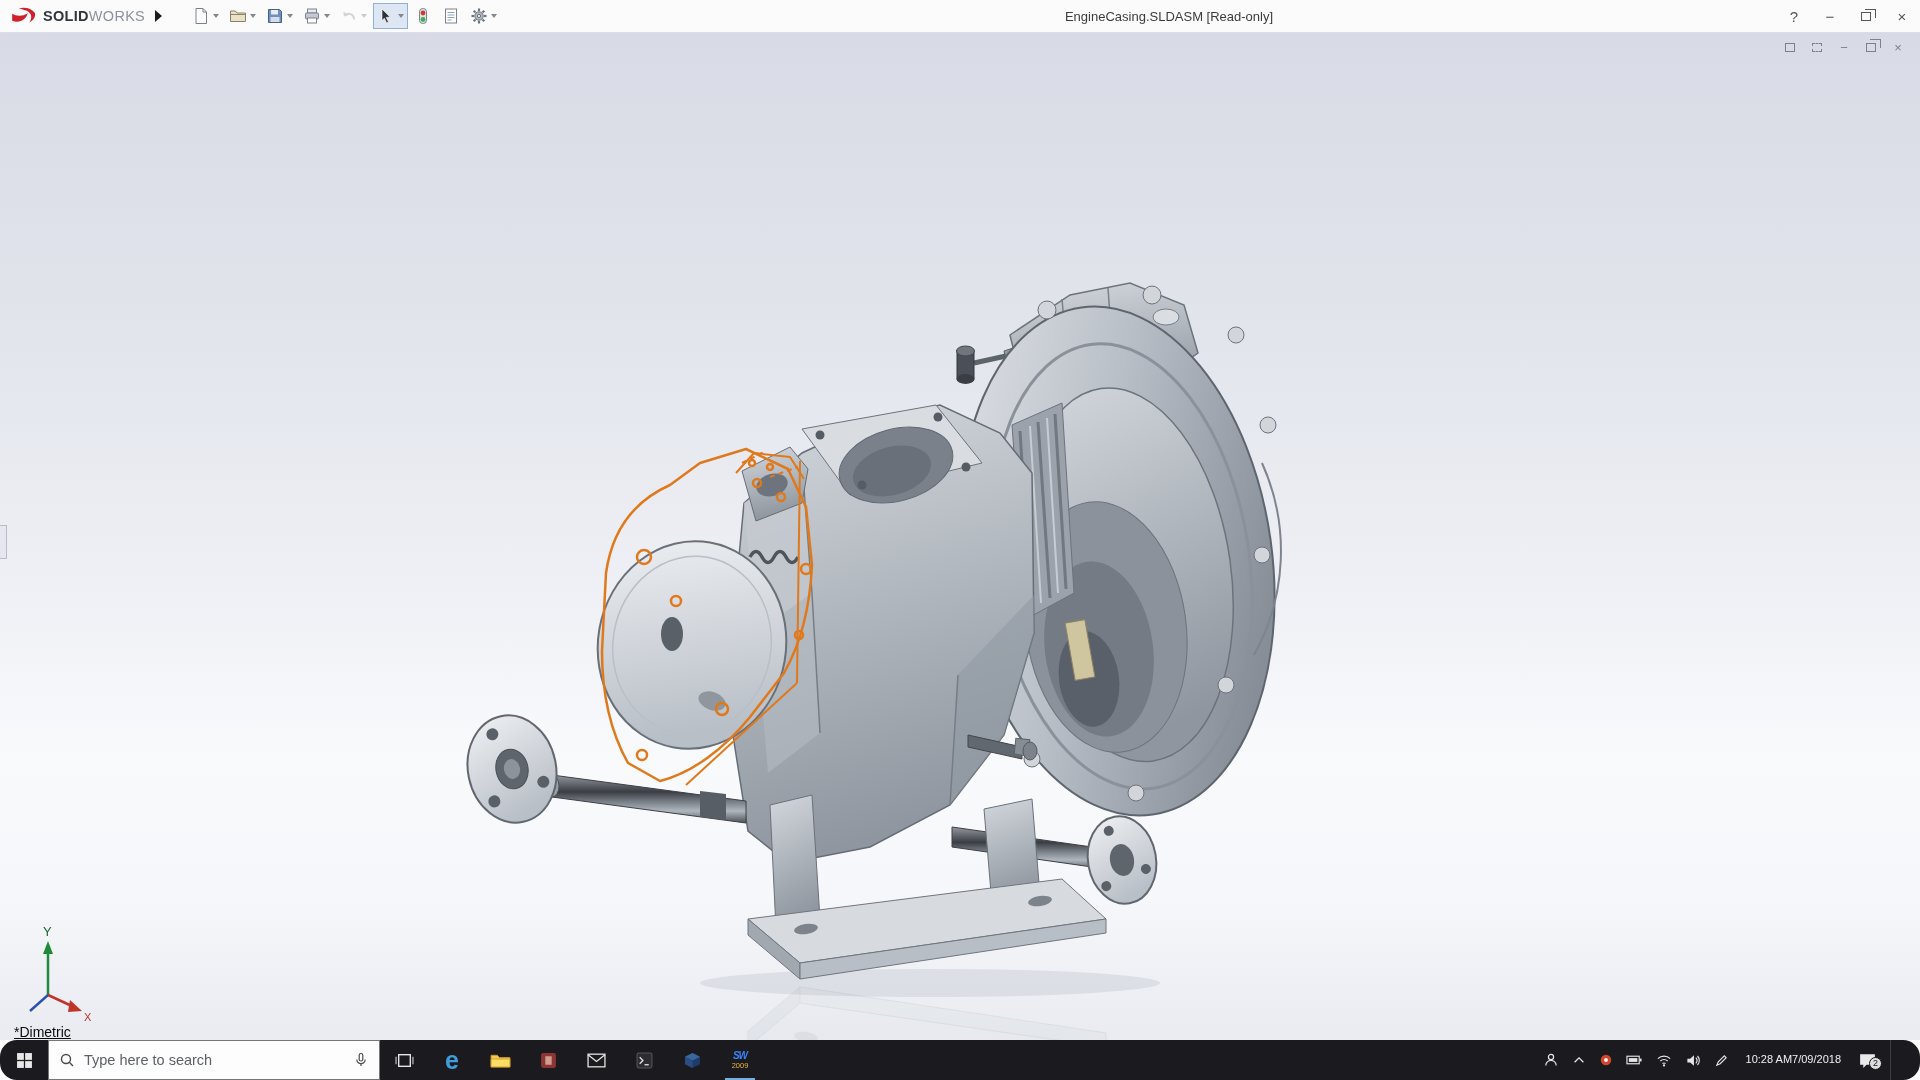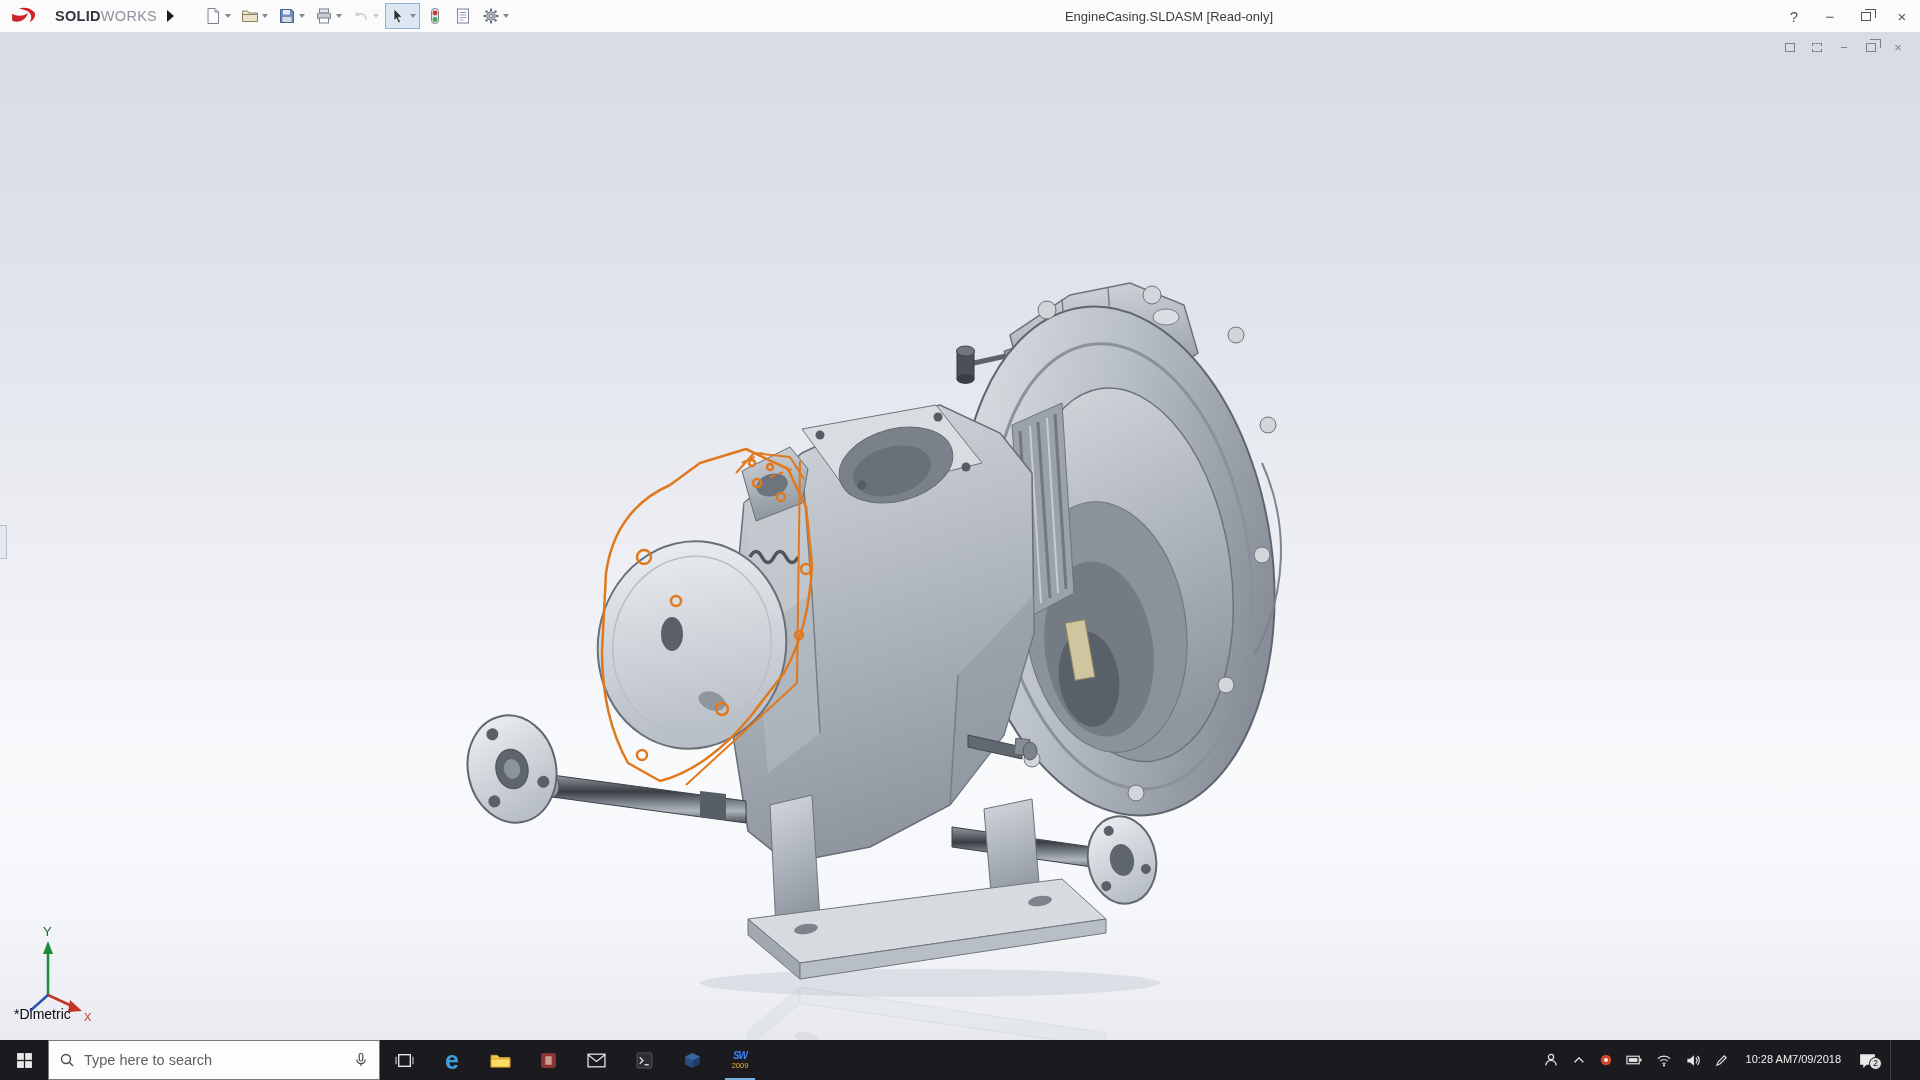--- a/index.html
+++ b/index.html
@@ -4,21 +4,21 @@
 <style>
   * { box-sizing: border-box; margin: 0; padding: 0; }
   html,body { width:1920px; height:1080px; overflow:hidden;
     font-family:"Liberation Sans","DejaVu Sans",sans-serif; background:#fff; }
   .screen { position:relative; width:1920px; height:1080px; }
 
   
   .titlebar { position:absolute; top:0; left:0; right:0; height:33px;
     background:#fbfbfc; border-bottom:1px solid #dcdde2;
     display:flex; align-items:center; padding-left:10px; z-index:20; }
-  .brand { display:flex; align-items:center; gap:17px; }
+  .brand { display:flex; align-items:center; gap:5px; }
   .brand-solid { font-weight:bold; color:#30363d; font-size:14.5px; letter-spacing:.3px; }
   .brand-works { font-weight:normal; color:#8d939c; font-size:14.5px; letter-spacing:.3px; }
   .expand-arrow { margin-left:10px; width:0; height:0; border-top:6px solid transparent;
     border-bottom:6px solid transparent; border-left:7px solid #1d1d1f;
     background:none; border-right:none; cursor:default; }
   .qat { display:flex; align-items:center; margin-left:26px; gap:2px; }
   .qat-btn { display:flex; align-items:center; justify-content:center; gap:2px;
     height:26px; padding:0 3px; background:none; border:1px solid transparent; }
   .qat-btn.disabled { opacity:.42; }
   .qat-btn.pressed { background:#dde7f4; border:1px solid #8fafd3; }
@@ -36,27 +36,27 @@
 
   
   .viewport { position:absolute; top:33px; left:0; right:0; bottom:40px;
     background:linear-gradient(180deg,#d8dbe5 0%,#e2e4ec 28%,#eef0f5 55%,#f9fafc 72%,#f6f7fa 86%,#e9ebf1 100%); }
   .scene { position:absolute; inset:0; width:100%; height:100%; }
   .doc-controls { position:absolute; top:5px; right:12px; display:flex; gap:7px; z-index:5; }
   .dc-btn { background:none; border:none; color:#7c828c; font-size:13px; width:20px; height:18px;
     display:flex; align-items:center; justify-content:center; }
   .dc-box { display:inline-block; width:10px; height:9px; border:1.5px solid #7c828c; }
   .dc-box2 { border-style:dashed; }
-  .orientation { position:absolute; left:14px; bottom:18px; font-size:14px; color:#0a0a0a; }
+  .orientation { position:absolute; left:14px; bottom:0; font-size:14px; color:#0a0a0a;text-decoration:underline; }
   .pane-handle { position:absolute; left:0; top:492px; width:7px; height:34px;
     background:#e4e7ee; border:1px solid #b7bcc7; border-left:none; }
 
   
   .taskbar { position:absolute; bottom:0; left:0; right:0; height:40px;
-    background:#1b1b1f; display:flex; align-items:stretch; z-index:30; }
+    background:#1b1b1f; display:flex; align-items:stretch; z-index:30;border-radius:17px; }
   .tb-btn { background:none; border:none; display:flex; align-items:center;
     justify-content:center; position:relative; }
   .start-btn { width:48px; }
   .search-box { width:332px; background:#fdfdfd; border:1px solid #77777c;
     display:flex; align-items:center; padding:0 10px; gap:9px; }
   .search-box input { flex:1; border:none; outline:none; background:transparent;
     font-size:14.5px; color:#333; font-family:"Liberation Sans","DejaVu Sans",sans-serif; }
   .search-box input::placeholder { color:#5d6065; opacity:1; }
   .tb-app { width:48px; }
   .tb-app.active::after { content:""; position:absolute; left:9px; right:9px; bottom:0;

